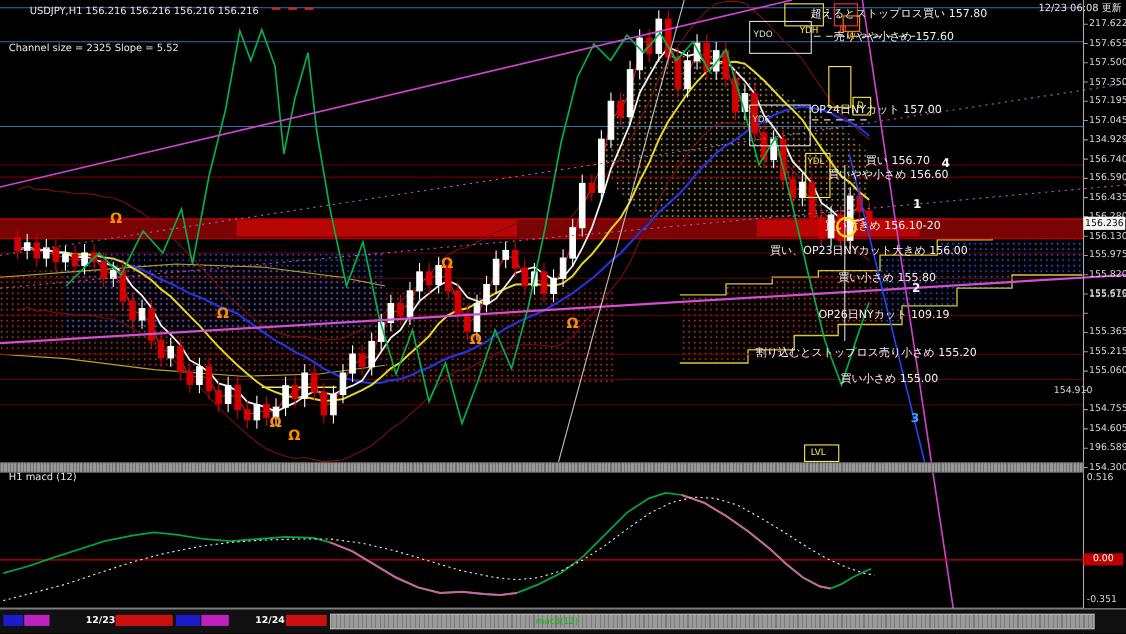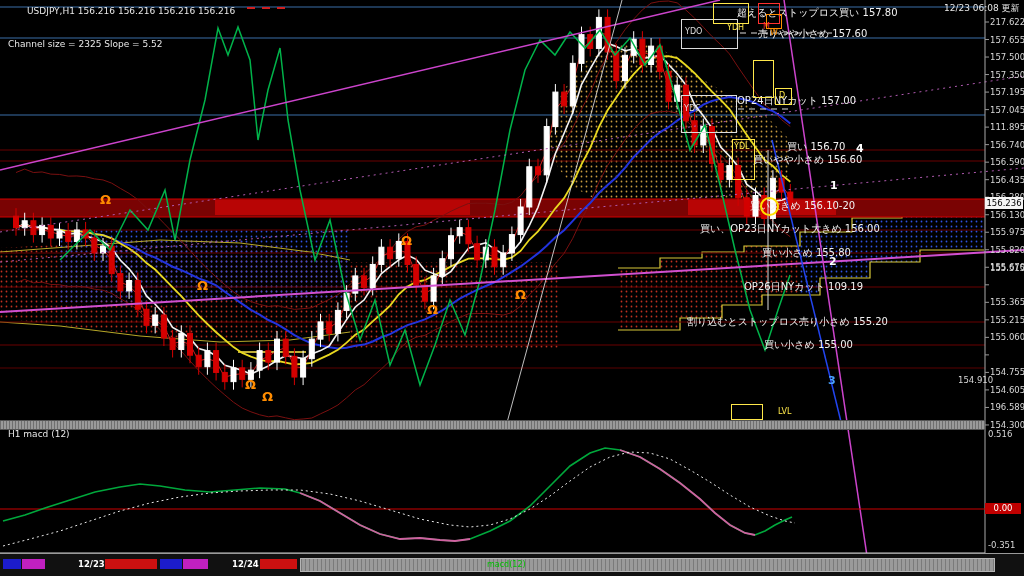--- a/index.html
+++ b/index.html
@@ -336,34 +336,34 @@
   <div class="t tiny" style="left:944px;top:4px;">12/23 06:08 更新</div>
   <div class="t tiny" style="left:8px;top:430px;">H1  macd (12)</div>
 
   <div id="price-axis">
       <div class="t axis-label" style="left: 990px; top: 18px;">217.622</div>
       <div class="t axis-label" style="left: 990px; top: 35.52px;">157.655</div>
       <div class="t axis-label" style="left: 990px; top: 53.04px;">157.500</div>
       <div class="t axis-label" style="left: 990px; top: 70.56px;">157.350</div>
       <div class="t axis-label" style="left: 990px; top: 88.08px;">157.195</div>
       <div class="t axis-label" style="left: 990px; top: 105.6px;">157.045</div>
-      <div class="t axis-label" style="left: 990px; top: 123.12px;">111.895</div>
+      <div class="t axis-label" style="left: 990px; top: 123.12px;">134.929</div>
       <div class="t axis-label" style="left: 990px; top: 140.64px;">156.740</div>
       <div class="t axis-label" style="left: 990px; top: 158.16px;">156.590</div>
       <div class="t axis-label" style="left: 990px; top: 175.68px;">156.435</div>
       <div class="t axis-label" style="left: 990px; top: 193.2px;">156.280</div>
       <div class="t axis-label" style="left: 990px; top: 210.72px;">156.130</div>
       <div class="t axis-label" style="left: 990px; top: 228.24px;">155.975</div>
       <div class="t axis-label" style="left: 990px; top: 245.76px;">155.820</div>
       <div class="t axis-label" style="left: 990px; top: 263.28px;">155.670</div>
       <div class="t axis-label" style="left: 990px; top: 264px;">155.515</div>
       <div class="t axis-label" style="left: 990px; top: 298.32px;">155.365</div>
       <div class="t axis-label" style="left: 990px; top: 315.84px;">155.215</div>
       <div class="t axis-label" style="left: 990px; top: 333.36px;">155.060</div>
-      <div class="t axis-label" style="left: 958px; top: 350.88px; margin-top: 25px;">154.910</div>
+      <div class="t axis-label" style="left: 958px; top: 350.88px;">154.910</div>
       <div class="t axis-label" style="left: 990px; top: 368.4px;">154.755</div>
       <div class="t axis-label" style="left: 990px; top: 385.92px;">154.605</div>
       <div class="t axis-label" style="left: 990px; top: 403.44px;">196.589</div>
       <div class="t axis-label" style="left: 990px; top: 420.96px;">154.300</div>
     </div>
   <div class="cur-price" id="cur-price" style="top: 197px;">156.236</div>
   <div class="t axis-label" style="left:988px;top:430px;">0.516</div>
   <div id="macd-zero-box" style="top:503px;">0.00</div>
   <div class="t axis-label" style="left:988px;top:541px;">-0.351</div>
   <div class="t axis-label" style="left:990px;top:564px;">35969</div>
@@ -393,21 +393,21 @@
       <div class="box" style="left: 758px; top: 3px; width: 20px; height: 19px; border-color: rgb(255, 48, 48);"></div>
       <div class="boxlabel" style="left: 763px; top: 22px; color: rgb(255, 48, 48);">M</div>
       <div class="box" style="left: 766px; top: 14px; width: 14px; height: 13px; border-color: rgb(255, 144, 0);"></div>
       <div class="boxlabel" style="left: 770px; top: 28px; color: rgb(255, 144, 0);">W</div>
       <div class="box" style="left: 753px; top: 60px; width: 19px; height: 36px; border-color: rgb(255, 232, 74);"></div>
       <div class="box" style="left: 775px; top: 88px; width: 15px; height: 15px; border-color: rgb(255, 232, 74);"></div>
       <div class="boxlabel" style="left: 779px; top: 91px; color: rgb(255, 232, 74);">D</div>
       <div class="box" style="left: 732px; top: 139px; width: 21px; height: 39px; border-color: rgb(255, 232, 74);"></div>
       <div class="boxlabel" style="left: 734px; top: 142px; color: rgb(255, 232, 74);">YDL</div>
       <div class="box" style="left: 731px; top: 404px; width: 30px; height: 14px; border-color: rgb(255, 232, 74);"></div>
-      <div class="boxlabel" style="left: 737px; top: 407px; color: rgb(255, 232, 74); margin-left: 41px;">LVL</div>
+      <div class="boxlabel" style="left: 737px; top: 407px; color: rgb(255, 232, 74);">LVL</div>
       <div class="omega" style="left: 100px; top: 192px;">Ω</div>
       <div class="omega" style="left: 197px; top: 278px;">Ω</div>
       <div class="omega" style="left: 245px; top: 377px;">Ω</div>
       <div class="omega" style="left: 262px; top: 389px;">Ω</div>
       <div class="omega" style="left: 401px; top: 233px;">Ω</div>
       <div class="omega" style="left: 427px; top: 302px;">Ω</div>
       <div class="omega" style="left: 515px; top: 287px;">Ω</div>
     </div>
 
   <div class="circle-marker" id="circ" style="left: 760px; top: 197px;"></div>

